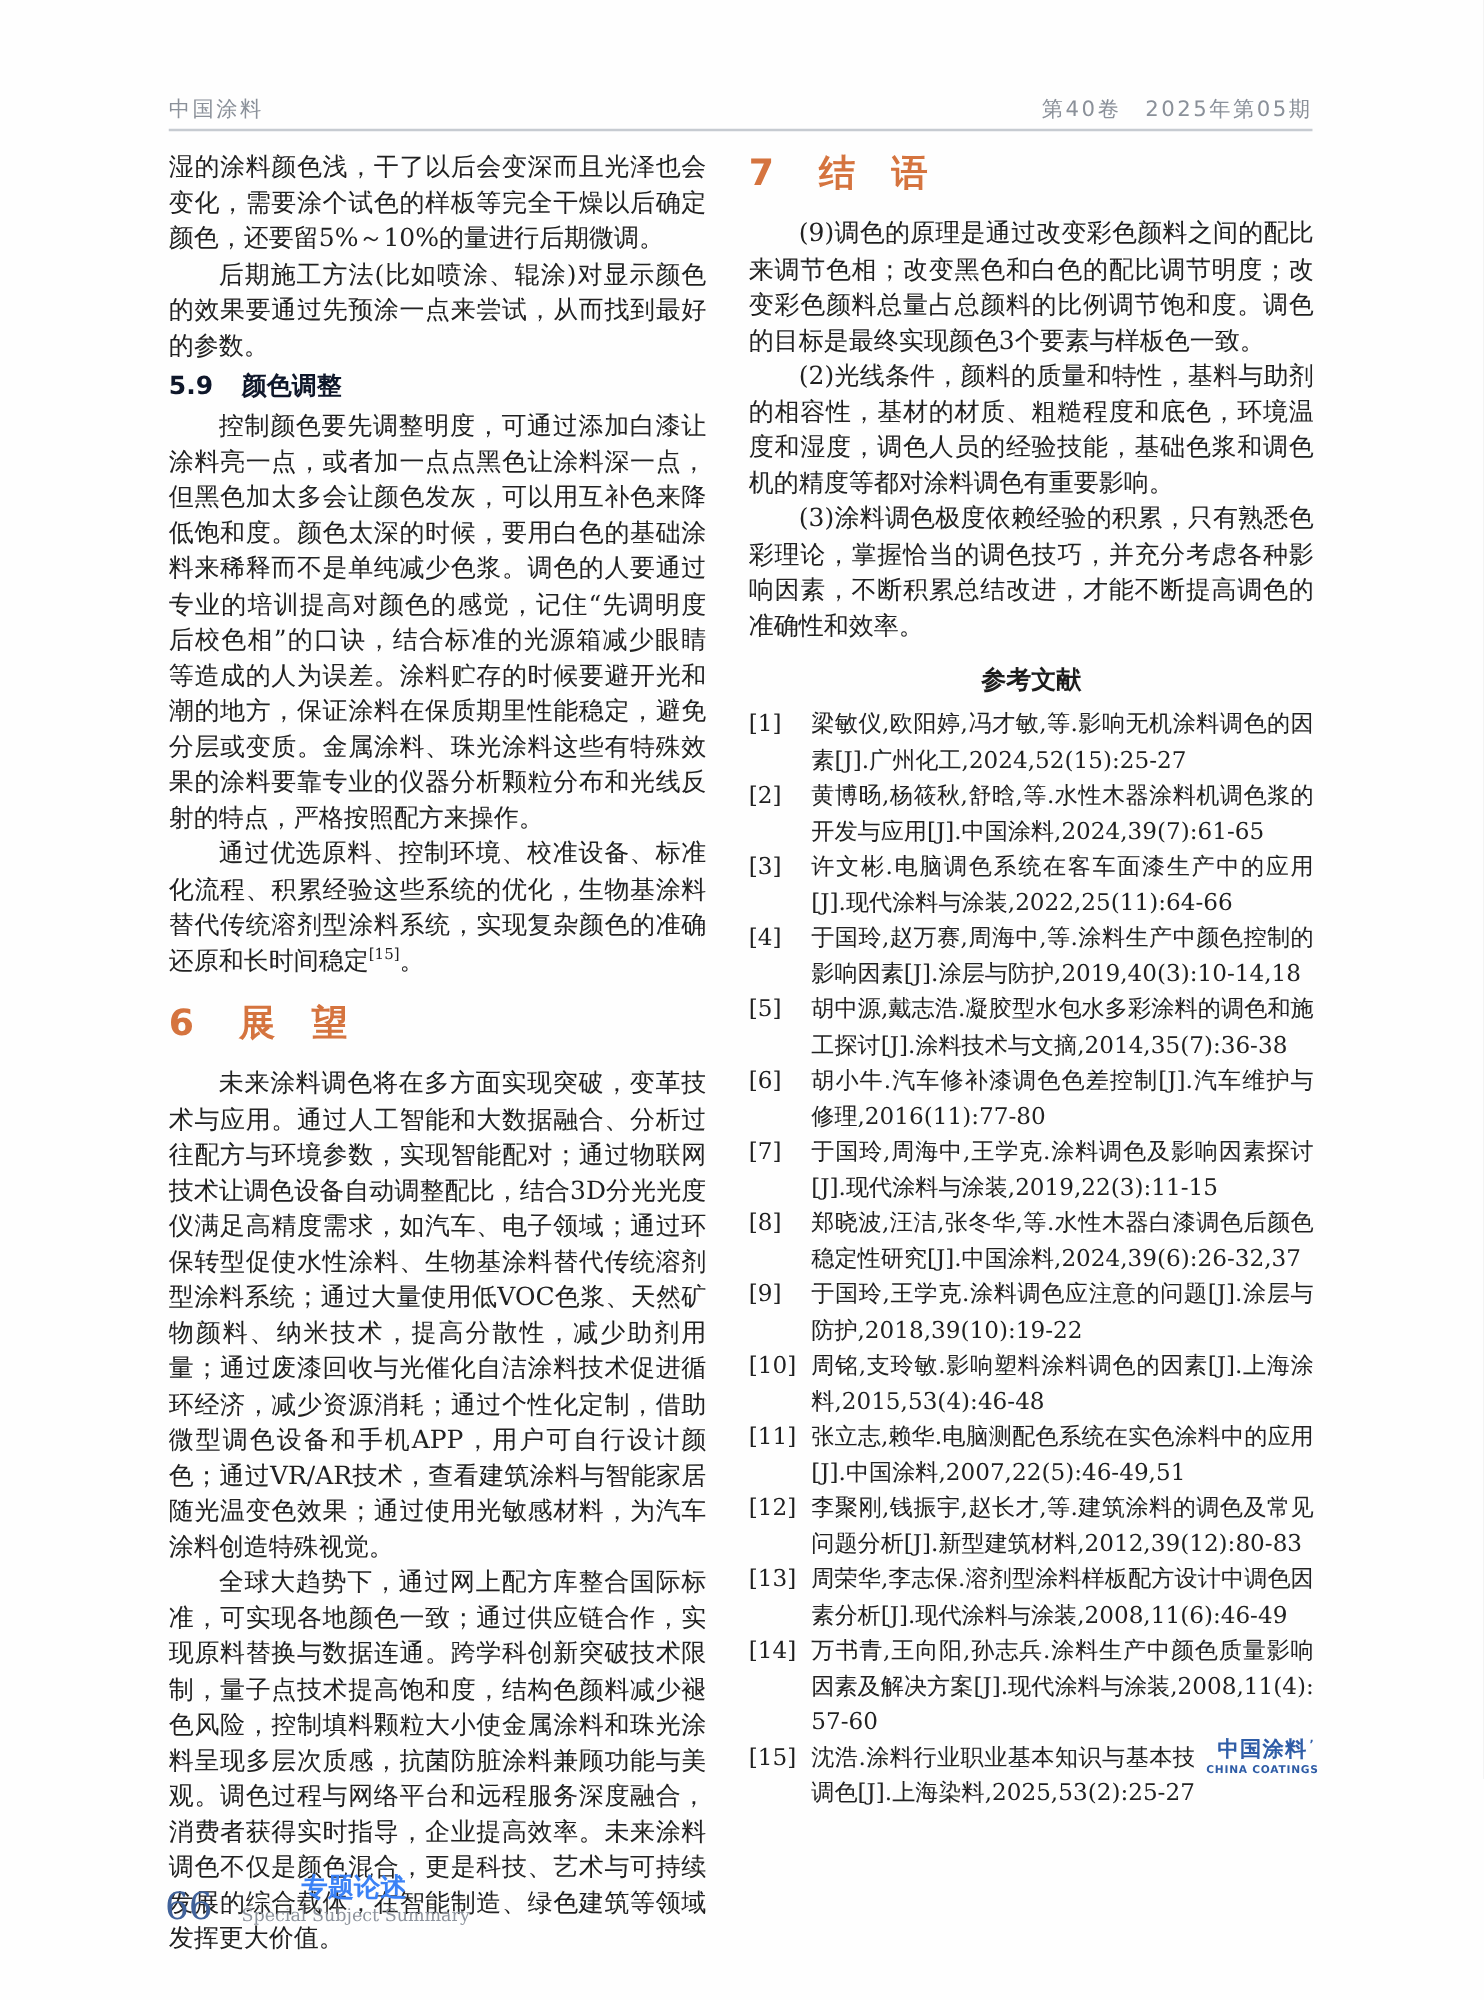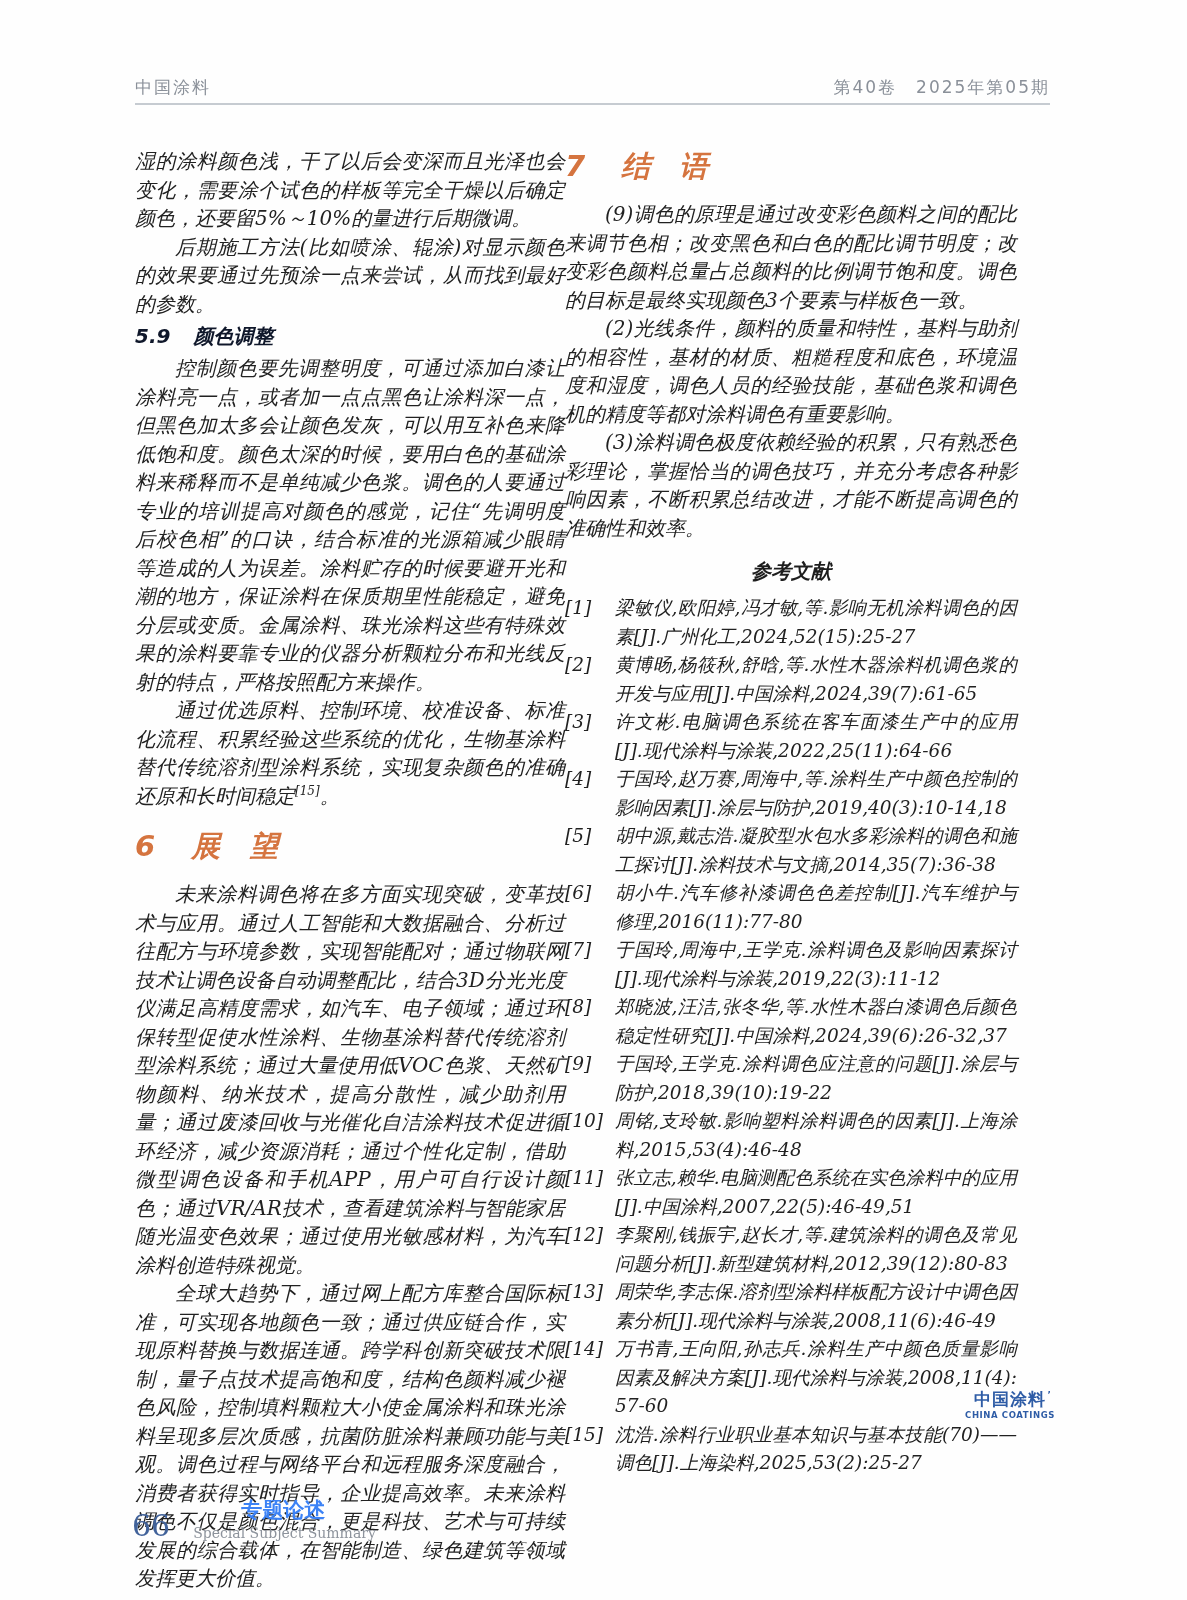--- a/index.html
+++ b/index.html
@@ -18,22 +18,22 @@
     display:flex;justify-content:space-between;align-items:baseline;
     font-family:"DejaVu Sans","Liberation Sans",sans-serif;
     font-size:17px;color:#8a9099;letter-spacing:2px;
   }
   .header-rule{
     position:absolute;top:103px;left:135px;right:137px;
     border:none;border-top:2px solid #c6cbd1;margin:0;
   }
   
   .columns{
-    position:absolute;top:147px;left:135px;
-    display:flex;font-style:italic;
+    position:absolute;top:119px;left:135px;
+    display:flex;gap:34px;
   }
   .col-left{width:430px;}
   .col-right{width:452px;}
   p.body{
     margin:0;font-size:20px;line-height:28.5px;
     text-align:justify;text-indent:2em;
   }
   p.no-indent{text-indent:0;}
   sup.ref-sup{font-size:12px;line-height:0;}
   
@@ -157,21 +157,21 @@
         <div class="ref">
           <span class="ref-num">[5]</span>
           <span class="ref-text">胡中源,戴志浩.凝胶型水包水多彩涂料的调色和施工探讨[J].涂料技术与文摘,2014,35(7):36-38</span>
         </div>
         <div class="ref">
           <span class="ref-num">[6]</span>
           <span class="ref-text">胡小牛.汽车修补漆调色色差控制[J].汽车维护与修理,2016(11):77-80</span>
         </div>
         <div class="ref">
           <span class="ref-num">[7]</span>
-          <span class="ref-text">于国玲,周海中,王学克.涂料调色及影响因素探讨[J].现代涂料与涂装,2019,22(3):11-12</span>
+          <span class="ref-text">于国玲,周海中,王学克.涂料调色及影响因素探讨[J].现代涂料与涂装,2019,22(3):11-15</span>
         </div>
         <div class="ref">
           <span class="ref-num">[8]</span>
           <span class="ref-text">郑晓波,汪洁,张冬华,等.水性木器白漆调色后颜色稳定性研究[J].中国涂料,2024,39(6):26-32,37</span>
         </div>
         <div class="ref">
           <span class="ref-num">[9]</span>
           <span class="ref-text">于国玲,王学克.涂料调色应注意的问题[J].涂层与防护,2018,39(10):19-22</span>
         </div>
         <div class="ref">

